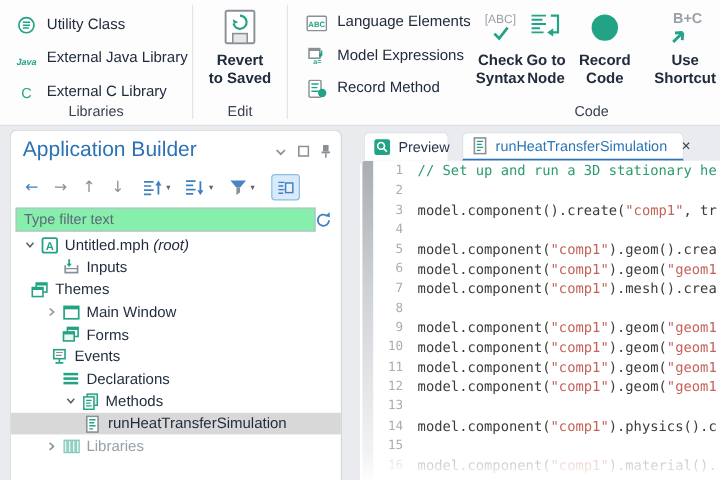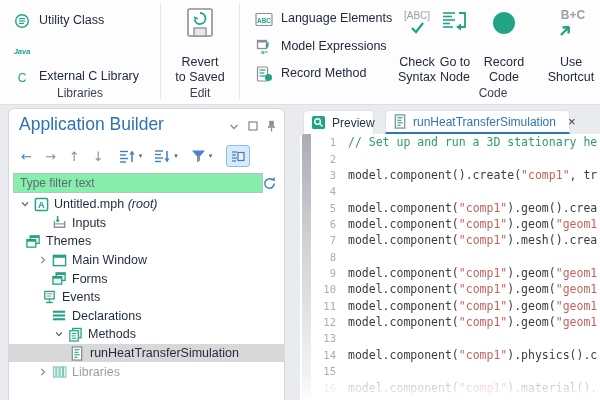--- a/index.html
+++ b/index.html
@@ -11,21 +11,21 @@
     color:#202b3c;
   }
   
   .ribbon{position:absolute;left:0;top:0;width:600px;height:104px;background:#fdfdfe;border-bottom:1px solid #dcdfe4;}
   .rb-sep{position:absolute;top:4px;height:95px;width:1px;background:#e2e5e9;}
   .rb-item{position:absolute;height:20px;display:flex;align-items:center;gap:7px;font-size:12.5px;color:#202b3c;cursor:default;}
   .rb-ic{width:20px;height:18px;display:flex;align-items:flex-end;justify-content:center;flex:none;}
   .rb-group-label{position:absolute;top:86px;font-size:12px;color:#39424f;text-align:center;}
   .rb-big{position:absolute;top:5px;width:52px;text-align:center;}
   .rb-big-ic{height:36px;display:flex;align-items:center;justify-content:center;}
-  .rb-big-label{font-size:12.5px;line-height:15px;color:#202b3c;white-space:pre-line;margin-top:14px;}
+  .rb-big-label{font-size:12.5px;line-height:15px;color:#202b3c;white-space:pre-line;margin-top:2px;font-weight:bold;}
   .teal-dot{width:22px;height:22px;border-radius:50%;background:#22a385;}
   
   .panel{position:absolute;left:8px;top:108px;width:275px;height:292px;background:#ffffff;
     border:1px solid #d5d9de;border-bottom:none;border-radius:6px 6px 0 0;}
   .panel-title{position:absolute;left:10px;top:5px;font-size:17.5px;color:#2d72b4;}
   .win-ctrls{position:absolute;right:8px;top:11px;display:flex;gap:9px;align-items:center;color:#8a9097;}
   .toolbar{position:absolute;left:12px;top:36px;height:22px;display:flex;align-items:center;}
   .tb-arrow{font-size:13px;color:#8a9097;font-family:"DejaVu Sans",sans-serif;cursor:default;}
   .tb-arrow.blue{color:#3f7fbf;}
   .caret{font-size:7px;color:#5b6470;margin-left:3px;font-family:"DejaVu Sans",sans-serif;}
@@ -84,20 +84,21 @@
         </svg>
       </span>
     <span>Utility Class</span>
   </div>
   <div class="rb-item" style="left:12px;top:38px">
     <span class="rb-ic">
         <svg width="20" height="12" viewBox="0 0 20 12">
           <text x="10" y="9" font-size="7.5" font-style="italic" font-weight="bold" text-anchor="middle" fill="#22a385" font-family="Liberation Sans,sans-serif">Java</text>
         </svg>
       </span>
+    <span>External Java Library</span>
   </div>
   <div class="rb-item" style="left:12px;top:66px">
     <span class="rb-ic">
         <svg width="14" height="14" viewBox="0 0 14 14">
           <text x="7" y="11" font-size="12" text-anchor="middle" fill="#22a385" font-family="Liberation Sans,sans-serif">C</text>
         </svg>
       </span>
     <span>External C Library</span>
   </div>
   <div class="rb-group-label" style="left:0;width:160px">Libraries</div>

